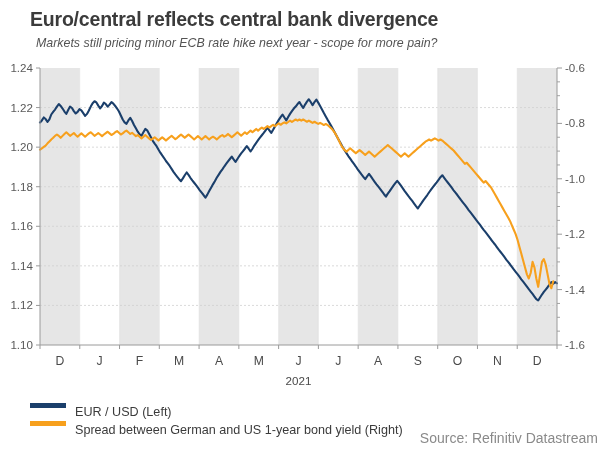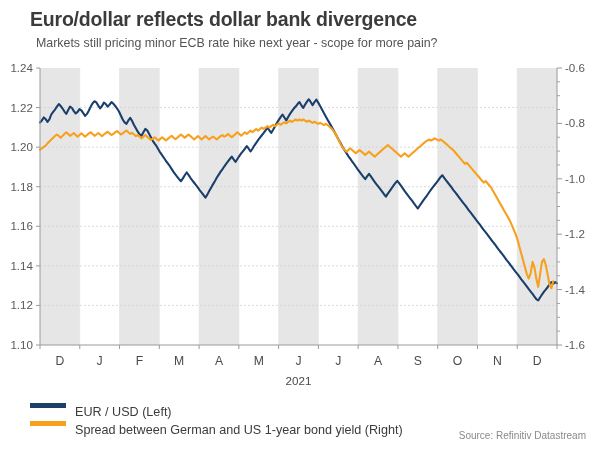--- a/index.html
+++ b/index.html
@@ -26,20 +26,21 @@
     white-space: nowrap;
   }
   #chart-subtitle {
     position: absolute;
     left: 36px; top: 36px;
     width: 545px;
     font-size: 12.4px;
     font-weight: normal;
     color: #545454;
     white-space: nowrap;
+    font-style: italic;
   }
   #plot-svg {
     position: absolute;
     left: 0; top: 0;
   }
   #legend {
     position: absolute;
     left: 30px; top: 396px;
   }
   .legend-row {
@@ -53,22 +54,22 @@
     flex: none;
   }
   .legend-label {
     font-size: 12.6px;
     color: #3b3b3b;
     white-space: nowrap;
     margin-top: 13px;
   }
   #source-note {
     position: absolute;
-    right: 14px; top: 430px;
-    font-size: 10px;
+    right: 2px; top: 430px;
+    font-size: 14px;
     color: #8a8a8a;
     white-space: nowrap;
   }
   .axis-label {
     font-size: 11.6px;
     fill: #5a5a5a;
     font-family: "Liberation Sans", sans-serif;
   }
   .xaxis-label {
     font-size: 12.2px;
@@ -79,21 +80,21 @@
     font-size: 11.6px;
     fill: #4a4a4a;
     font-family: "Liberation Sans", sans-serif;
   }
 </style>
 </head>
 <body>
 
 <div id="chart-root">
 
-  <div id="chart-title">Euro/dollar reflects dollar bank divergence</div>
+  <div id="chart-title">Euro/central reflects central bank divergence</div>
   <div id="chart-subtitle">Markets still pricing minor ECB rate hike next year - scope for more pain?</div>
 
   <svg id="plot-svg" width="600" height="400">
     <g id="band-group">
         <rect x="40" y="68" width="39.76923076923077" height="277" fill="#e6e6e6"></rect>
         <rect x="119.53846153846153" y="68" width="39.76923076923077" height="277" fill="#e6e6e6"></rect>
         <rect x="199.07692307692307" y="68" width="39.76923076923077" height="277" fill="#e6e6e6"></rect>
         <rect x="278.6153846153846" y="68" width="39.76923076923077" height="277" fill="#e6e6e6"></rect>
         <rect x="358.15384615384613" y="68" width="39.76923076923077" height="277" fill="#e6e6e6"></rect>
         <rect x="437.6923076923077" y="68" width="39.76923076923077" height="277" fill="#e6e6e6"></rect>

